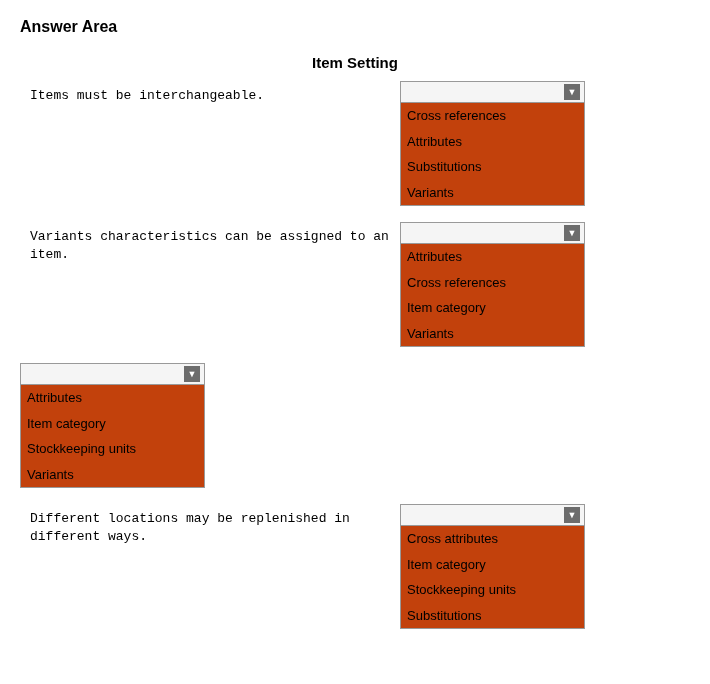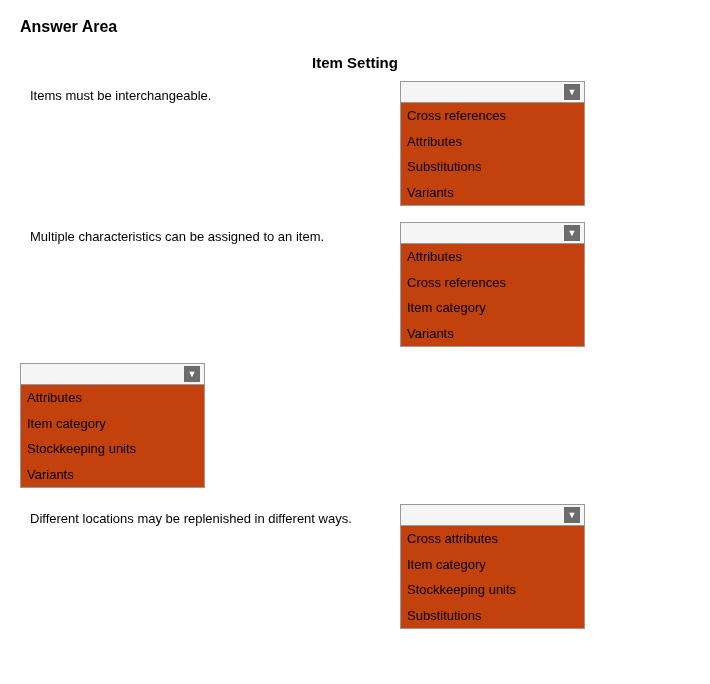--- a/index.html
+++ b/index.html
@@ -49,20 +49,21 @@
       align-items: flex-start;
       margin-bottom: 16px;
     }
 
     .requirement-text {
       flex: 0 0 380px;
       padding-top: 6px;
       padding-left: 10px;
       font-size: 13px;
       line-height: 1.4;
+      font-family: Liberation Mono, monospace;
     }
 
     .dropdown-container {
       flex: 1;
       min-width: 180px;
     }
 
     .dropdown-header {
       display: flex;
       align-items: center;
@@ -118,21 +119,21 @@
         </div>
         <div class="dropdown-list">
           <div class="dropdown-item">Cross references</div>
           <div class="dropdown-item">Attributes</div>
           <div class="dropdown-item">Substitutions</div>
           <div class="dropdown-item">Variants</div>
         </div>
       </div>
     </div>
     <div class="row">
-      <div class="requirement-text">Multiple characteristics can be assigned to an item.</div>
+      <div class="requirement-text">Variants characteristics can be assigned to an item.</div>
       <div class="dropdown-container">
         <div class="dropdown-header">
           <div class="dropdown-arrow">▼</div>
         </div>
         <div class="dropdown-list">
           <div class="dropdown-item">Attributes</div>
           <div class="dropdown-item">Cross references</div>
           <div class="dropdown-item">Item category</div>
           <div class="dropdown-item">Variants</div>
         </div>

